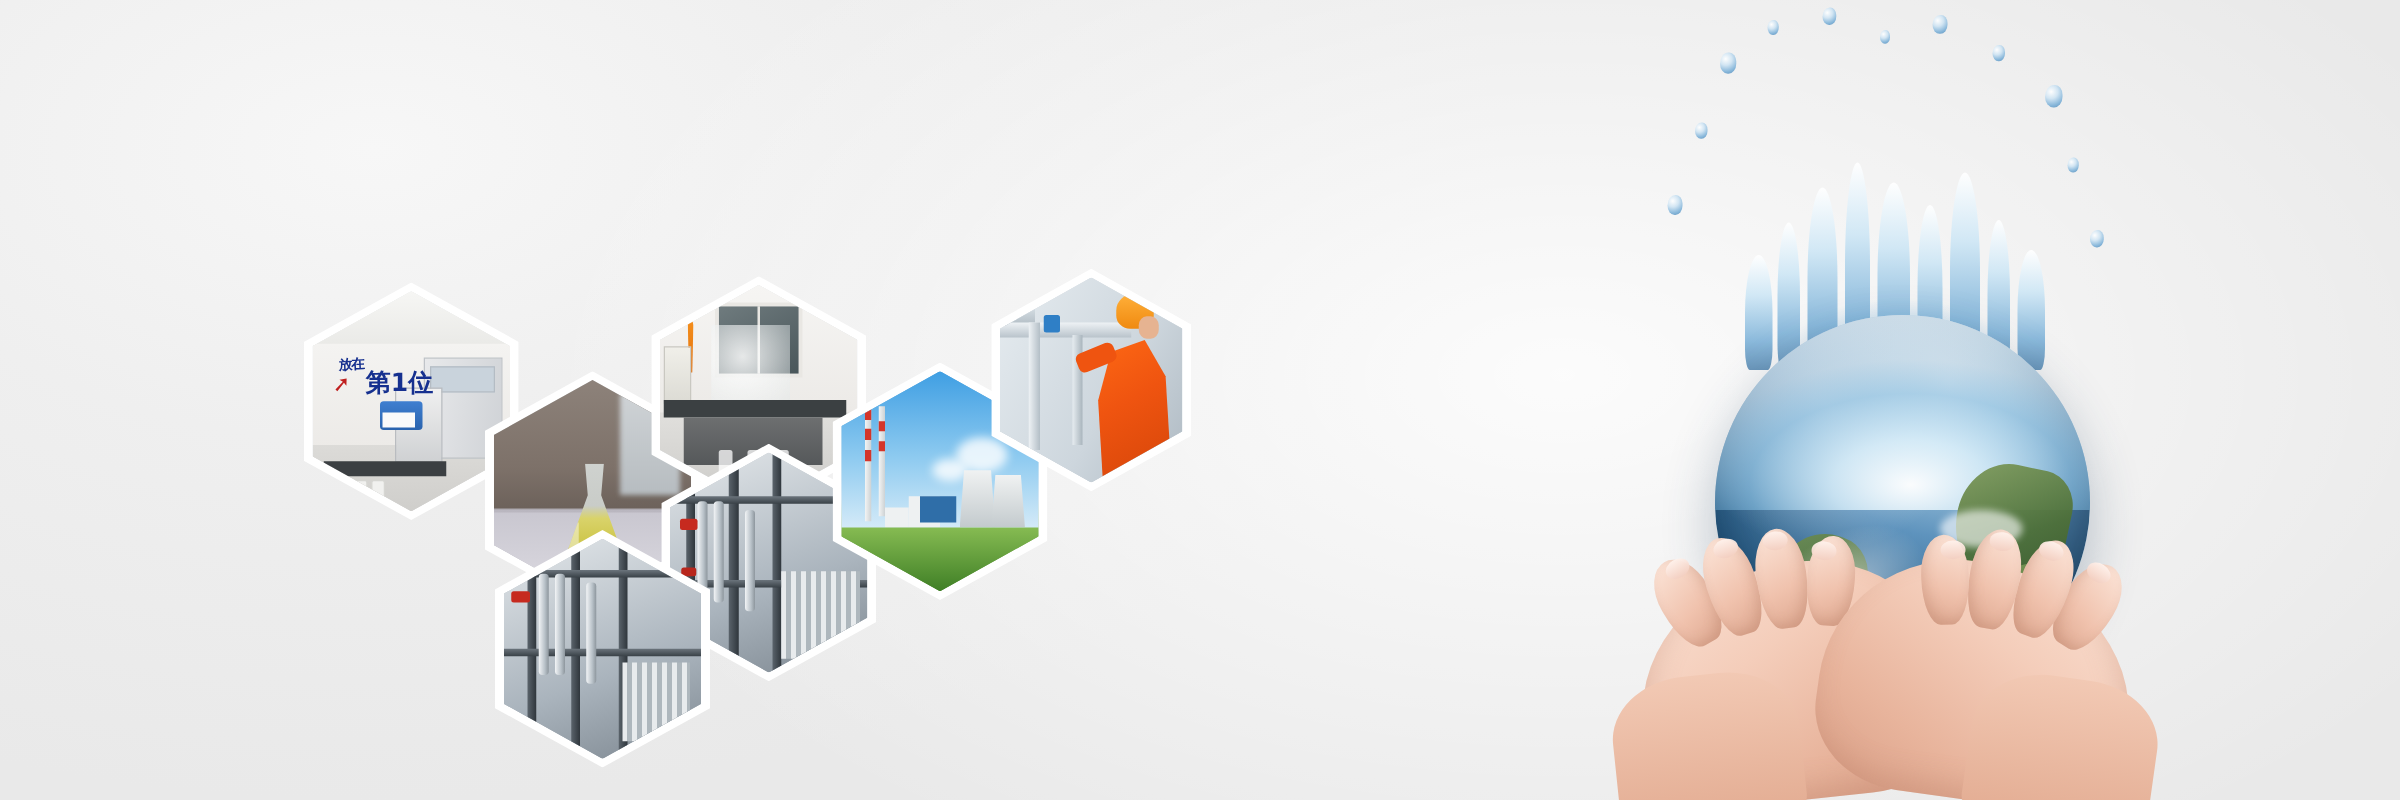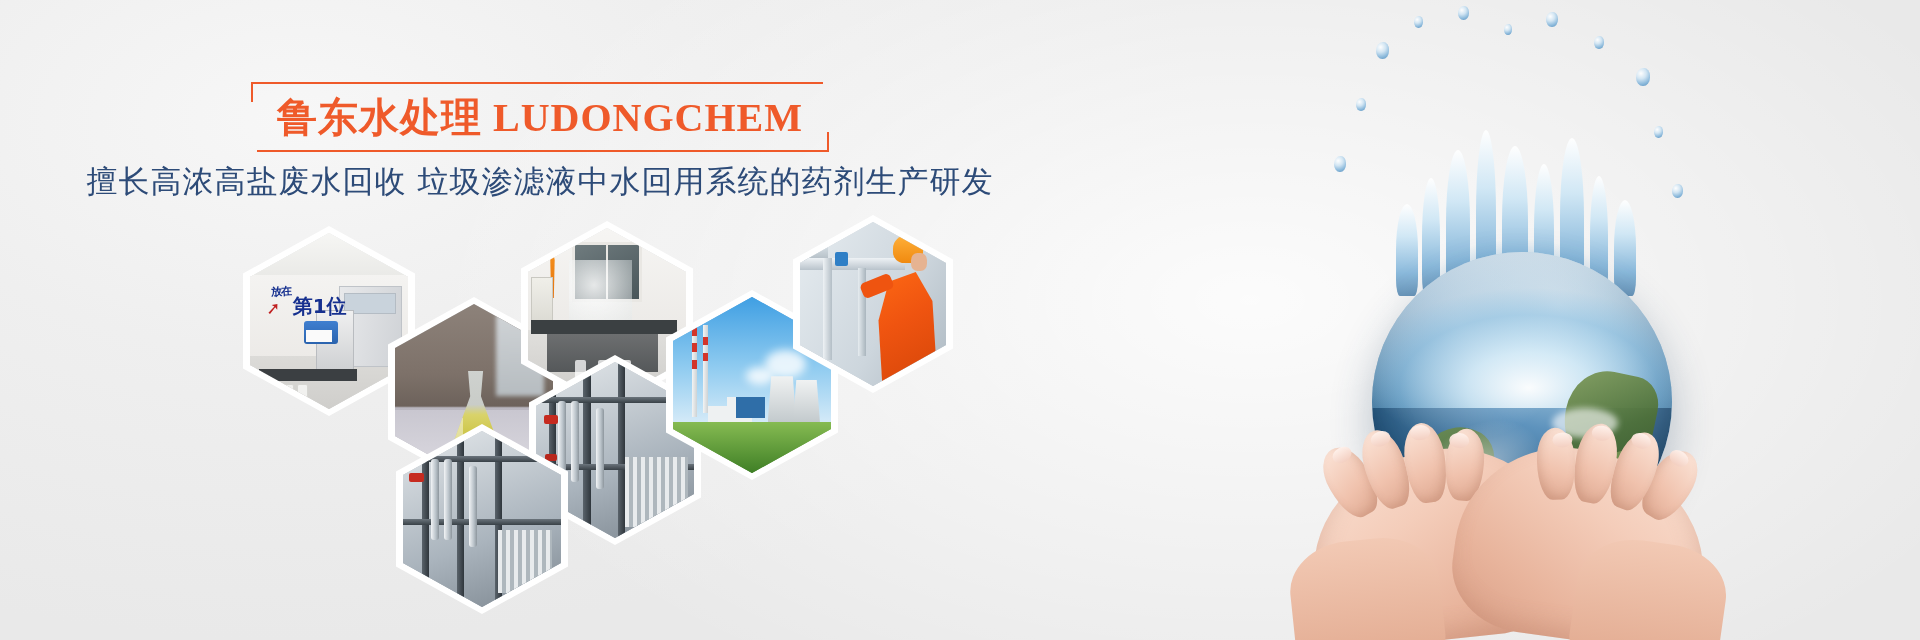--- a/index.html
+++ b/index.html
@@ -356,30 +356,20 @@
         <div class="hrail" style="top:50%"></div>
         <div class="tube" style="left:18%;top:16%"></div>
         <div class="tube" style="left:26%;top:16%"></div>
         <div class="tube" style="left:42%;top:20%"></div>
         <div class="red" style="left:4%;top:24%"></div>
         <div class="mesh" style="right:6%;bottom:8%;width:34%;height:36%"></div>
       </div>
     </div>
   </div>
 
-  <div class="text-block">
-    <div class="title-wrap">
-      <span class="title-rule"></span>
-      <span class="brk tl"></span>
-      <div class="title">鲁东水处理 LUDONGCHEM</div>
-      <span class="title-rule bottom"></span>
-      <span class="brk br"></span>
-    </div>
-    <div class="subtitle">擅长高浓高盐废水回收 垃圾渗滤液中水回用系统的药剂生产研发</div>
-  </div>
 
   <div class="globe-scene">
 
     <div class="splash">
       <div class="crown">
         <div class="spike" style="left:8px;width:22px;height:92px;"></div>
         <div class="spike" style="left:34px;width:18px;height:118px;"></div>
         <div class="spike" style="left:58px;width:24px;height:146px;"></div>
         <div class="spike" style="left:88px;width:20px;height:166px;"></div>
         <div class="spike" style="left:114px;width:26px;height:150px;"></div>

